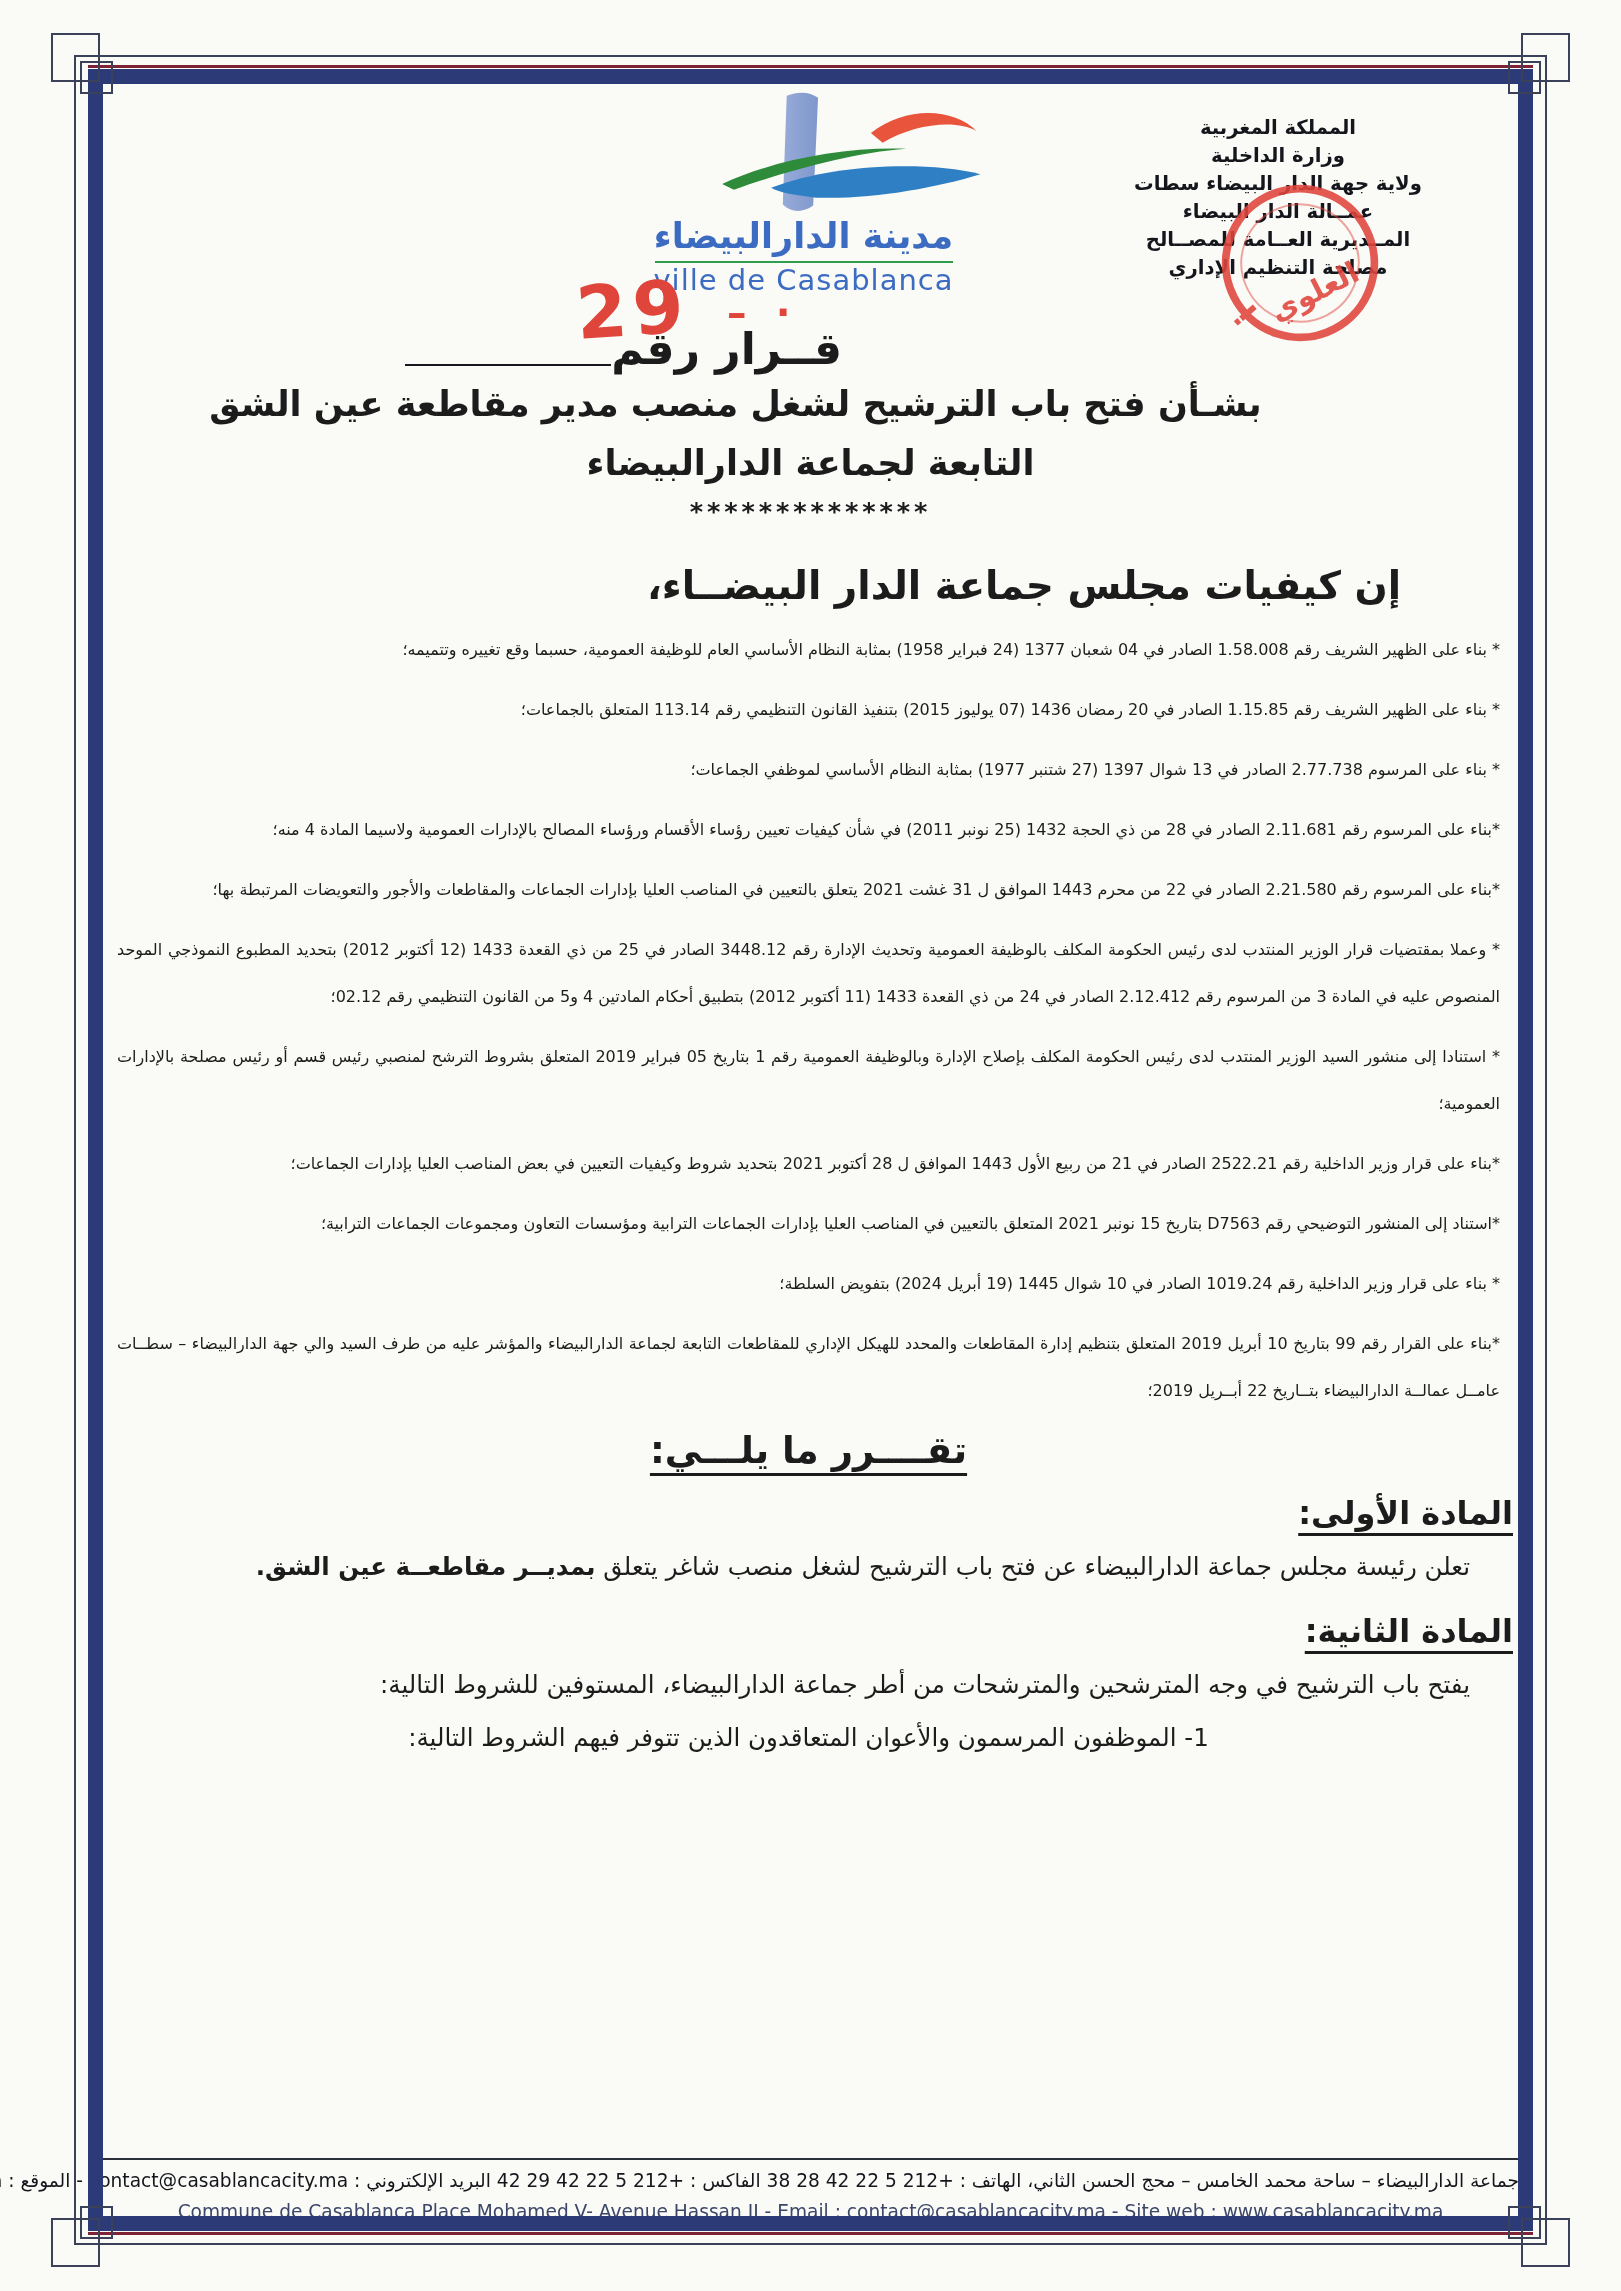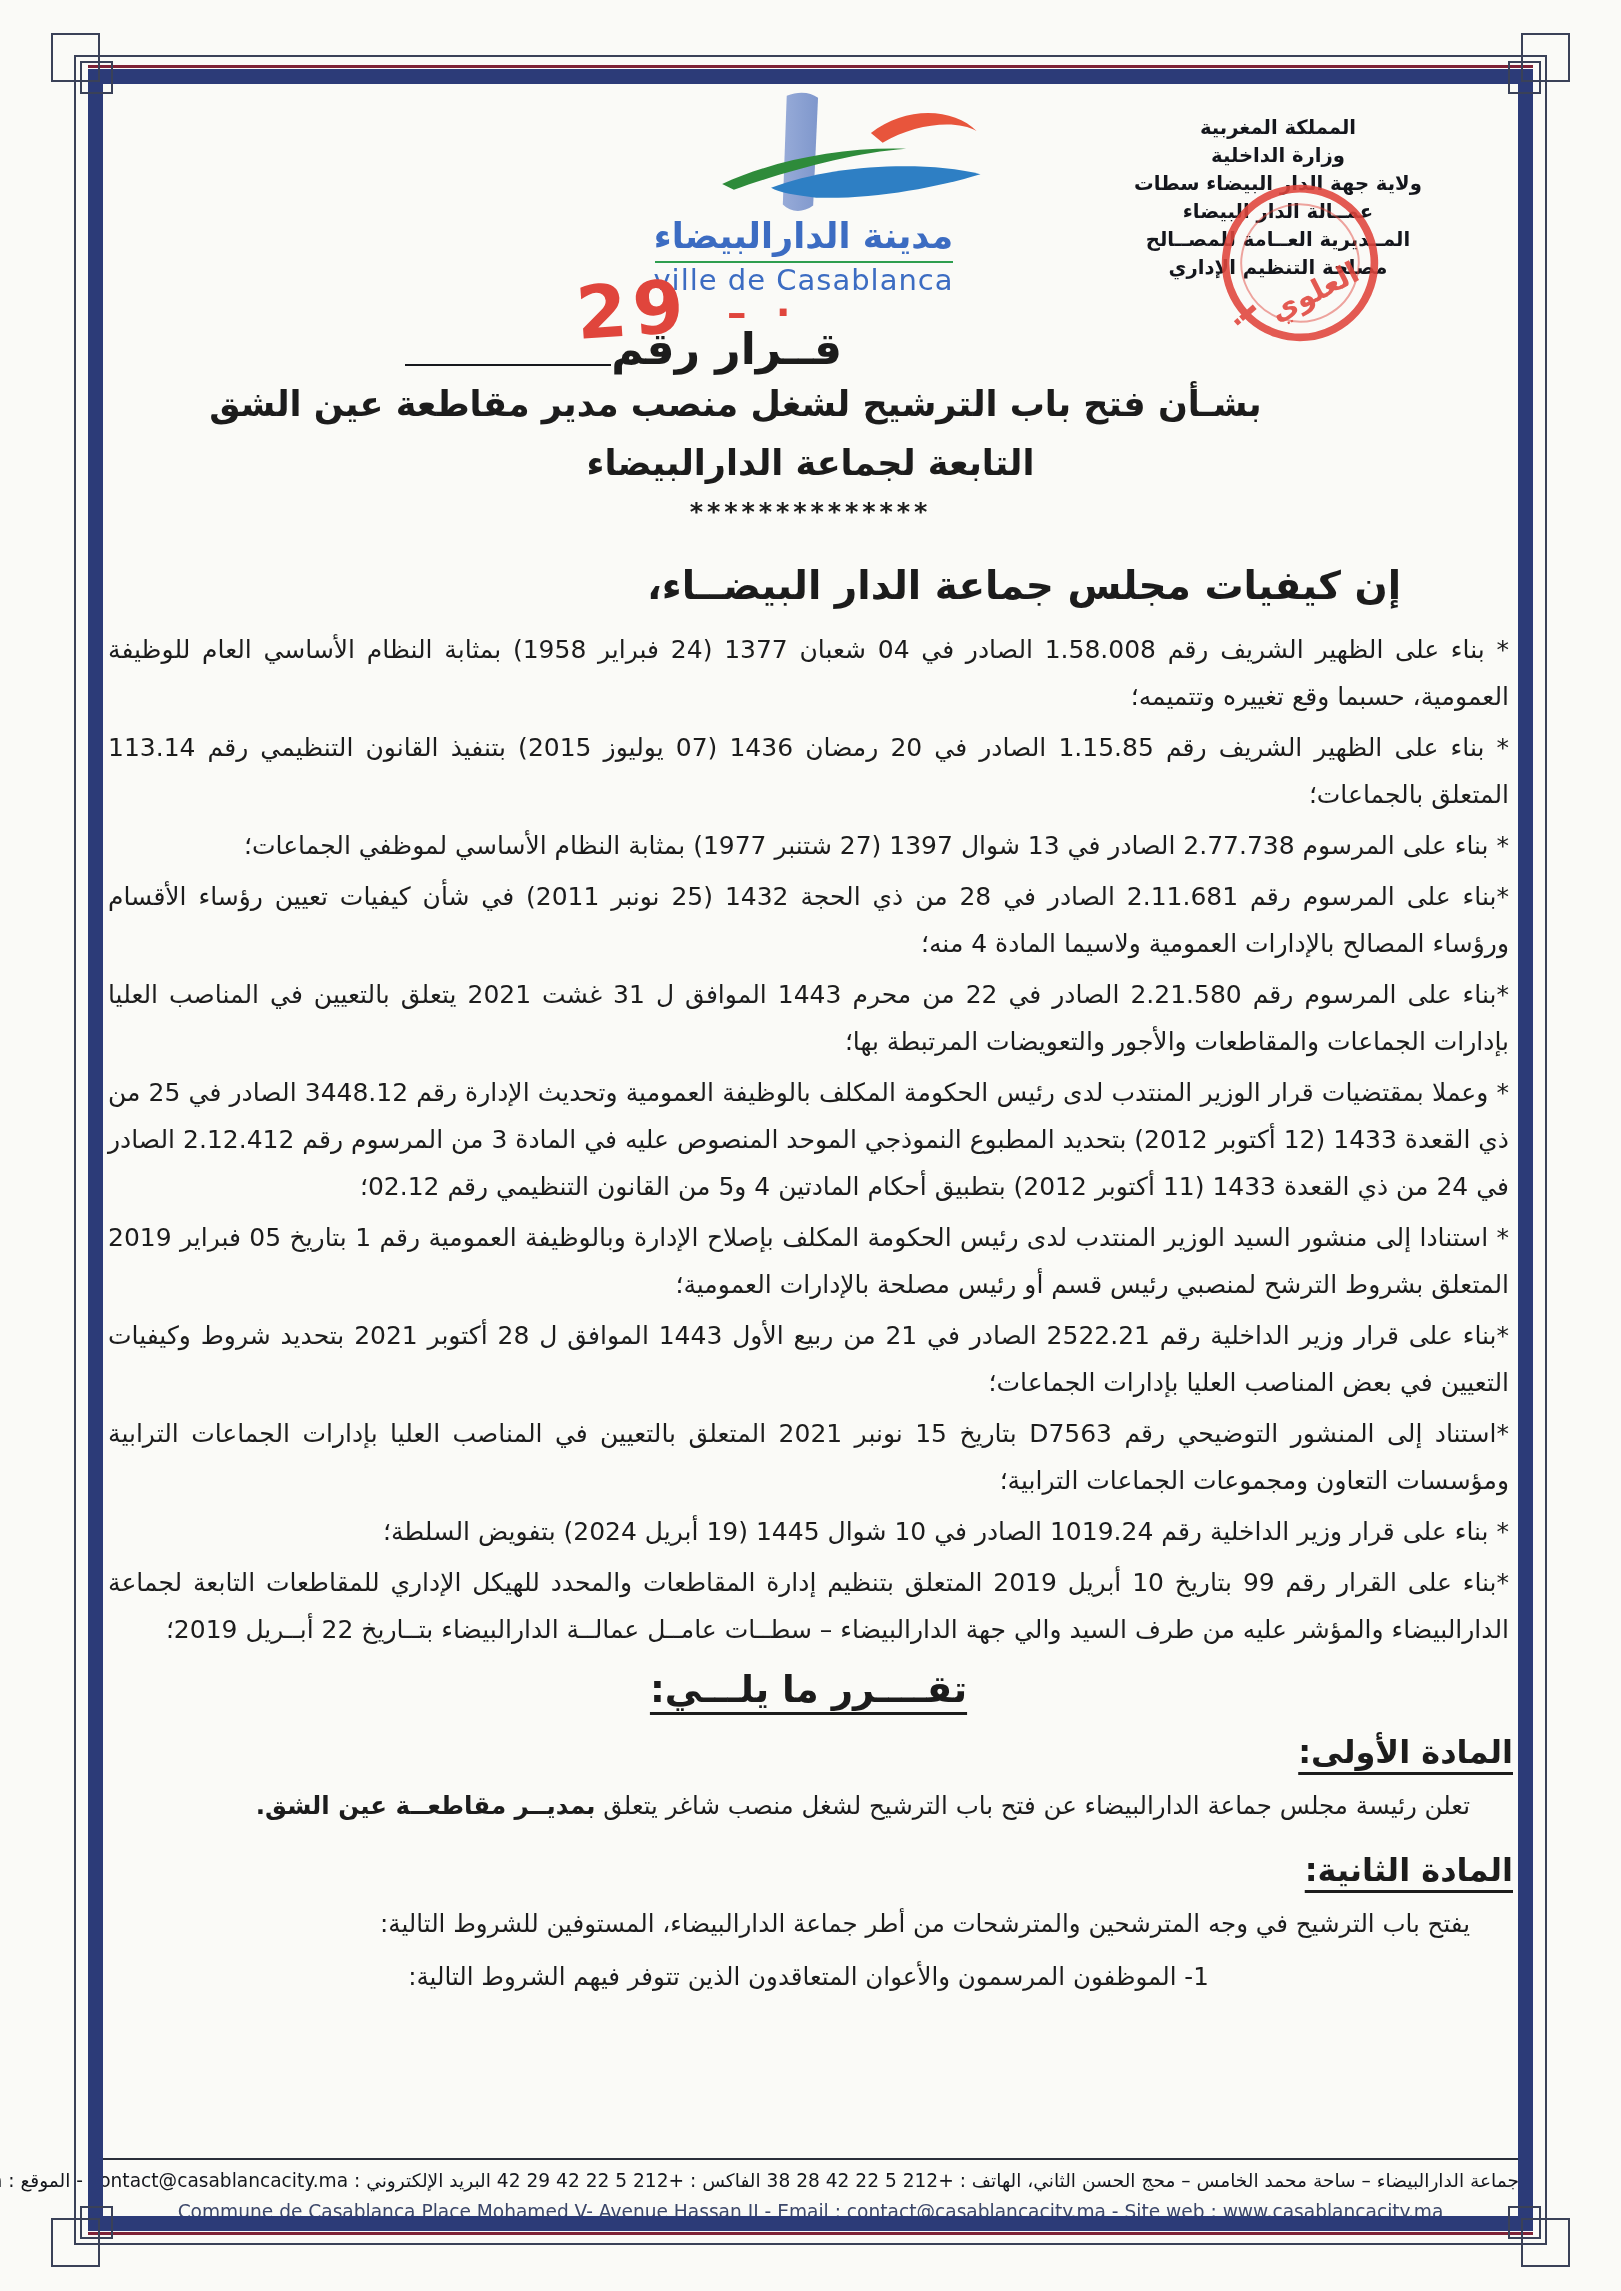--- a/index.html
+++ b/index.html
@@ -93,21 +93,21 @@
   
   .flow{
     position:absolute;top:563px;left:104px;right:108px;z-index:2;
     direction:rtl;
   }
   .opening{
     text-align:center;padding-left:431px;
     font-size:39px;font-weight:bold;margin:0 0 17.6px 0;white-space:nowrap;
   }
   .clause{
-    margin:4px;font-size:25px;line-height:47px;text-align:justify;
+    margin:13px;font-size:16px;line-height:47px;text-align:justify;
     text-align-last:right;
   }
   .decide{
     text-align:center;font-size:37px;font-weight:bold;
     text-decoration:underline;text-underline-offset:9.8px;
     margin:15.7px 0 9.8px 0;
   }
   .article-title{
     font-size:32px;font-weight:bold;text-align:right;
     text-decoration:underline;text-underline-offset:8.8px;

